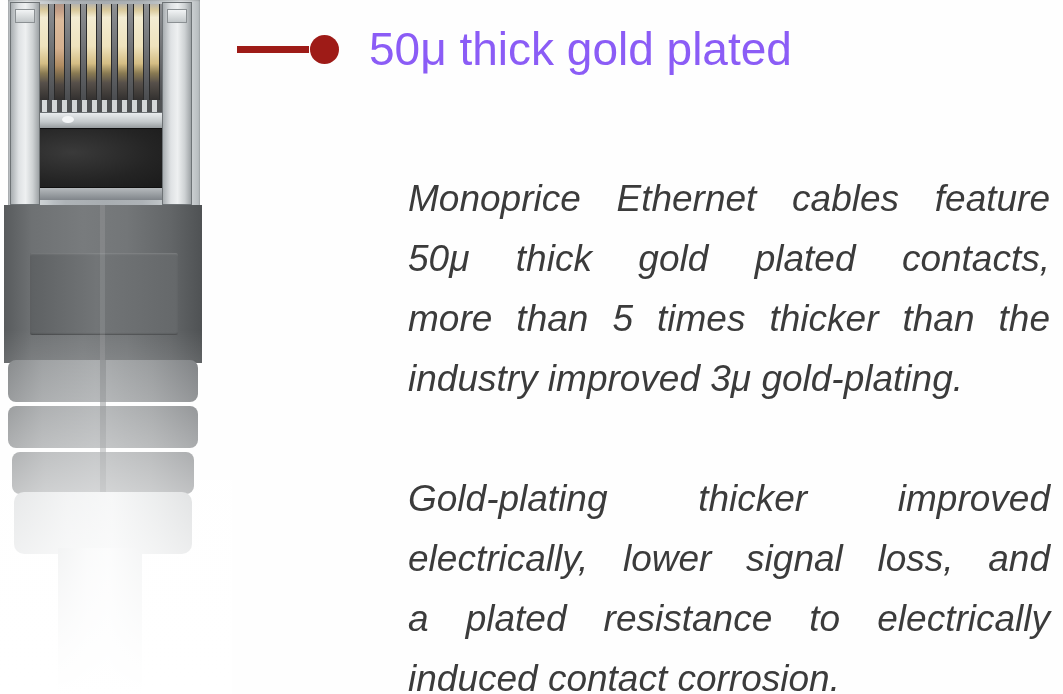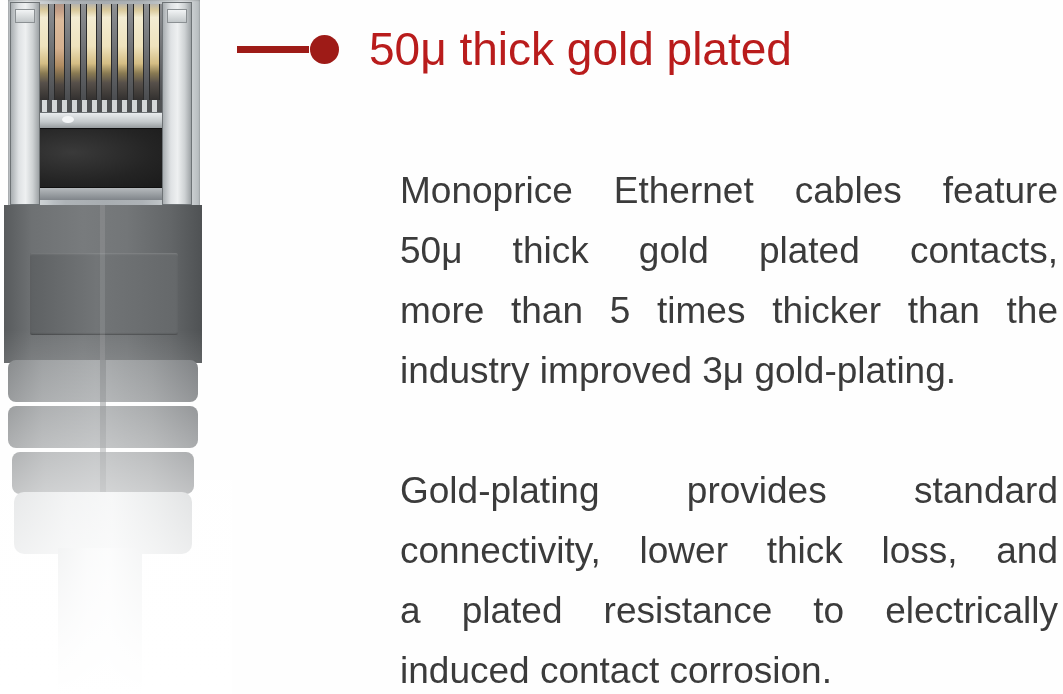--- a/index.html
+++ b/index.html
@@ -255,40 +255,40 @@
   }
   .callout-dot {
     width: 29px;
     height: 29px;
     border-radius: 50%;
     background: #9e1b17;
     margin-left: 1px;
   }
   .callout-text {
     margin-left: 30px;
-    color: #b91c1c;
+    color: #8b5cf6;
     font-size: 46px;
     line-height: 46px;
     font-weight: 400;
     white-space: nowrap;
   }
 
   
   #copy {
     position: absolute;
     left: 396px;
     top: 157px;
     width: 666px;
     color: #3b3b3b;
     font-size: 37px;
     line-height: 60px;
     text-align: justify;
     text-justify: inter-word;
   }
-  #copy p { margin: 4px; }
+  #copy p { margin: 12px; font-style: italic; }
   #copy p.gap { margin-top: 60px; }
   
   .jline {
     display: block;
     text-align: justify;
     text-align-last: justify;
   }
   .jline.last {
     text-align-last: left;
   }
@@ -350,20 +350,20 @@
   </div>
 
   <div id="copy">
     <p>
       <span class="jline">Monoprice Ethernet cables feature</span>
       <span class="jline">50μ thick gold plated contacts,</span>
       <span class="jline">more than 5 times thicker than the</span>
       <span class="jline last">industry improved 3μ gold-plating.</span>
     </p>
     <p class="gap">
-      <span class="jline">Gold-plating provides standard</span>
-      <span class="jline">connectivity, lower thick loss, and</span>
+      <span class="jline">Gold-plating thicker improved</span>
+      <span class="jline">electrically, lower signal loss, and</span>
       <span class="jline">a plated resistance to electrically</span>
       <span class="jline last">induced contact corrosion.</span>
     </p>
   </div>
 
 </div>
 
 </body></html>

